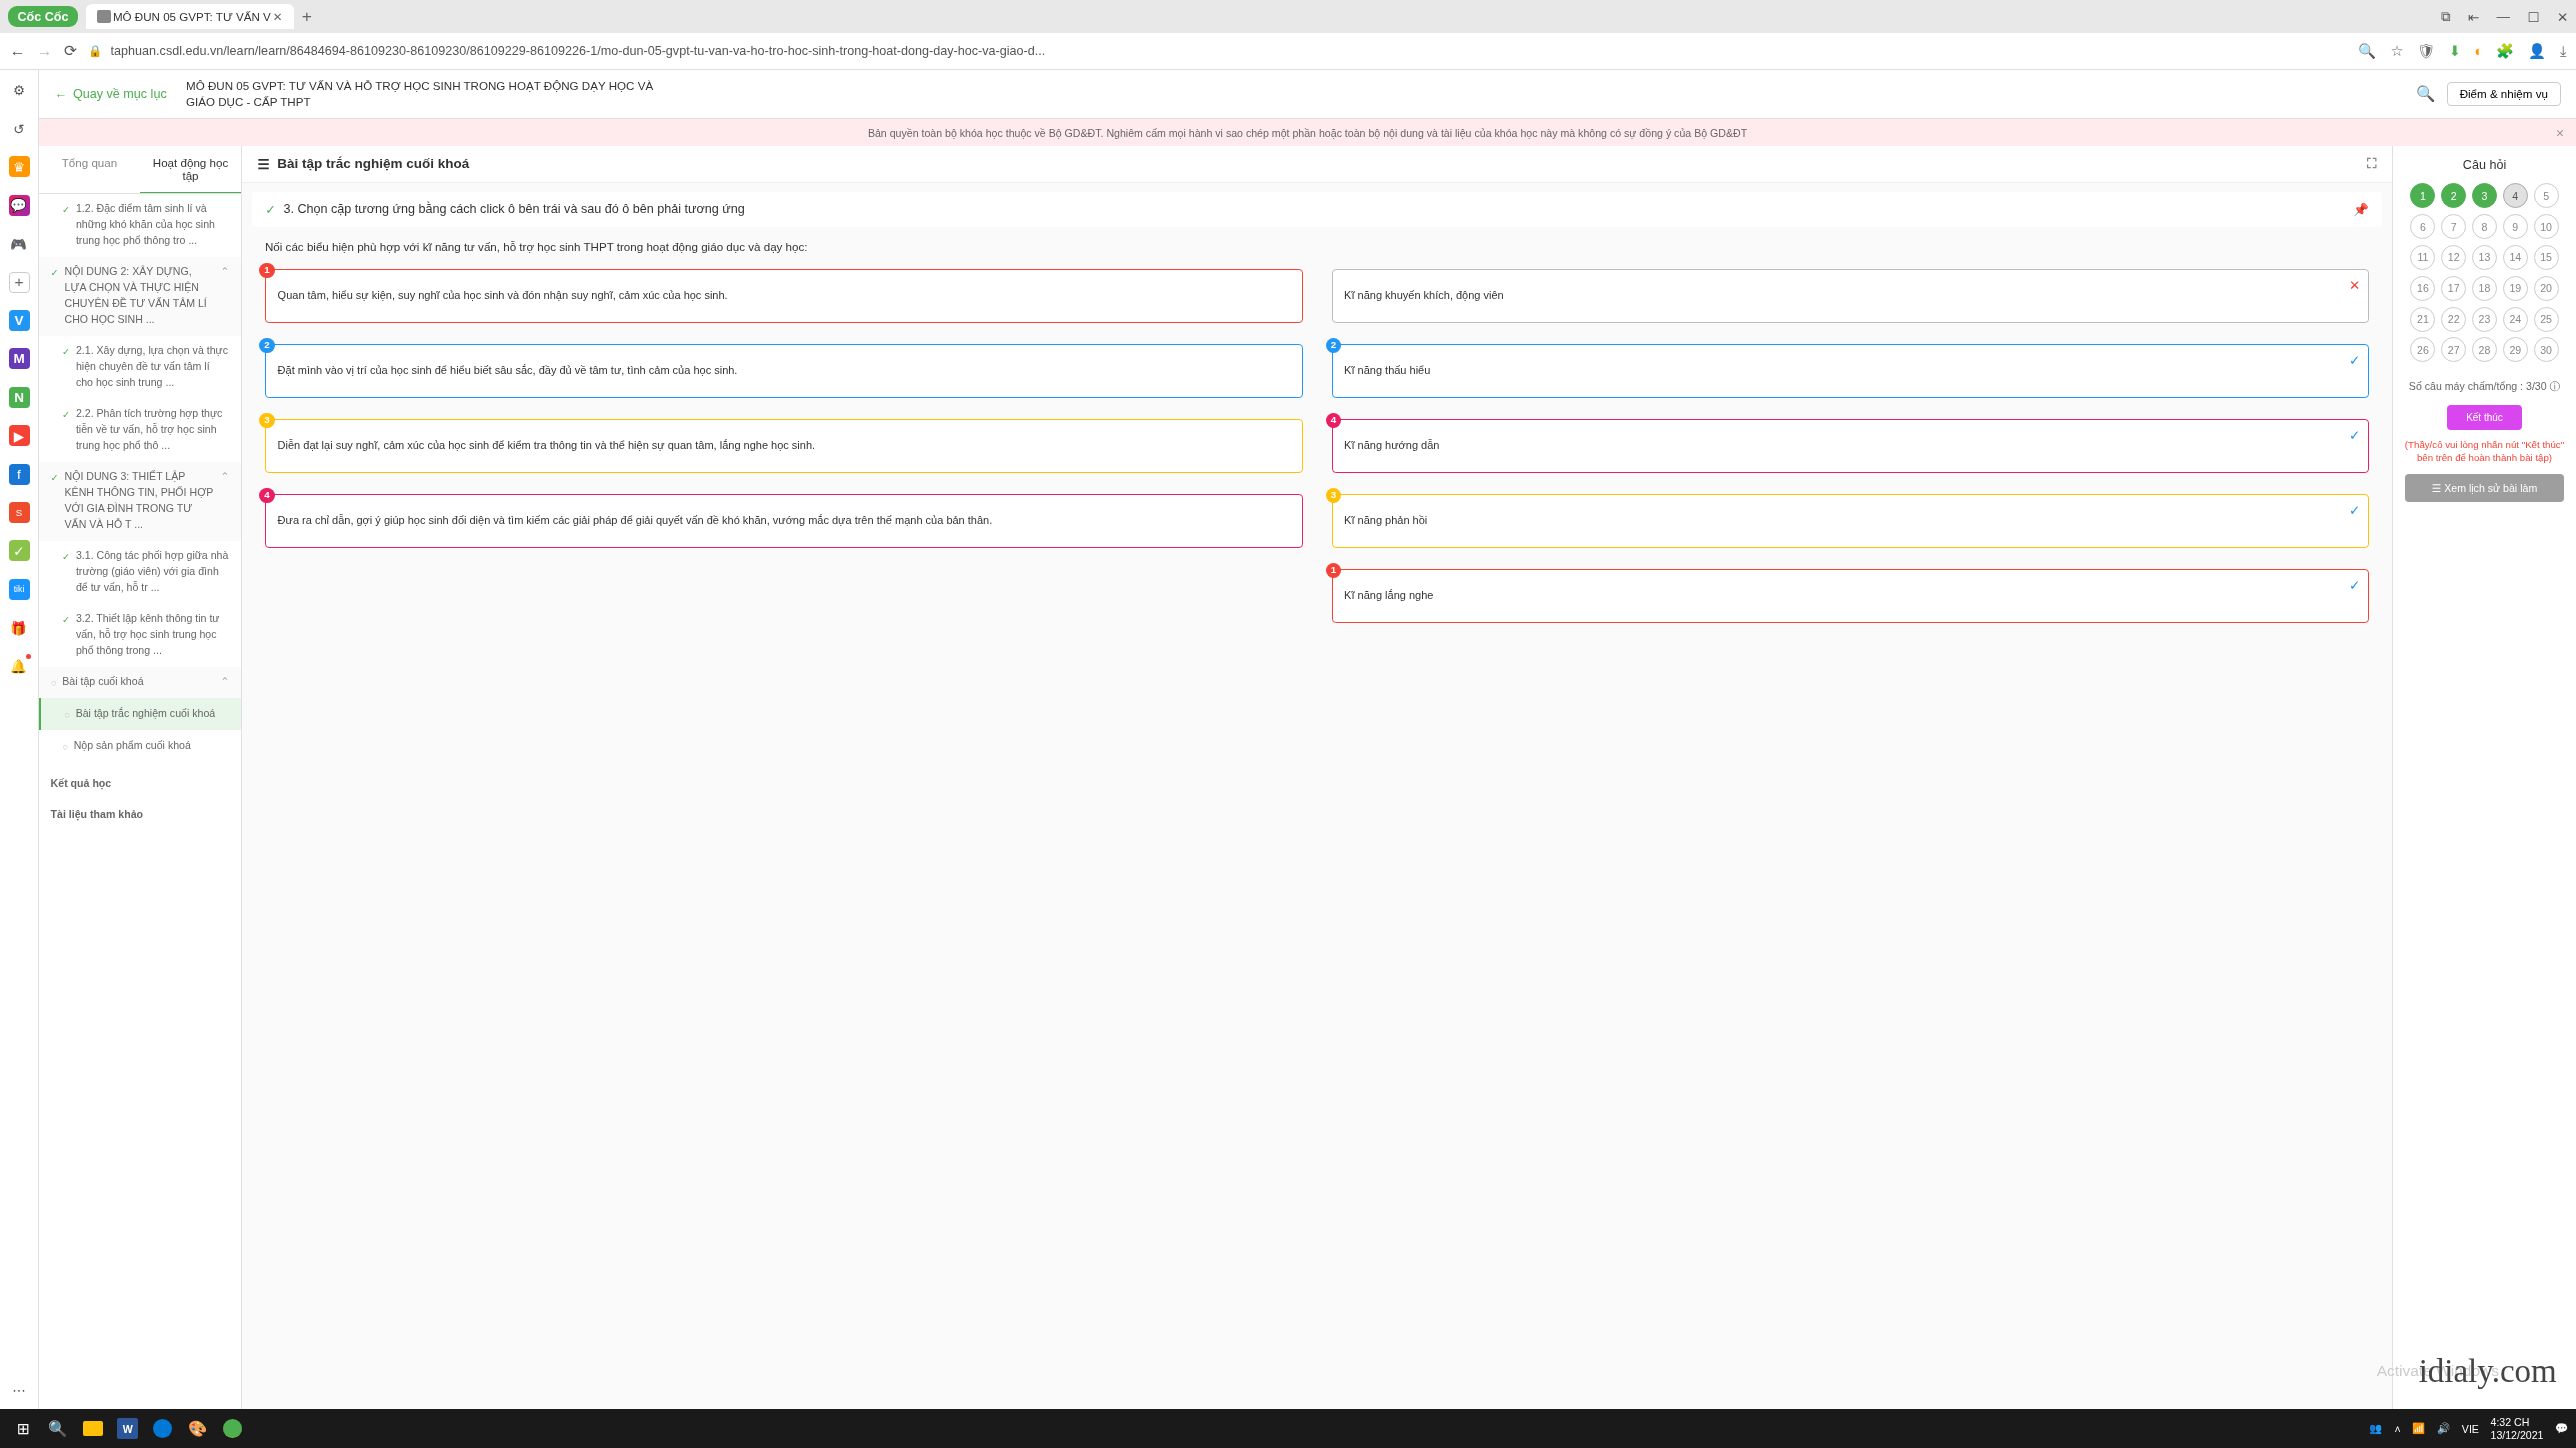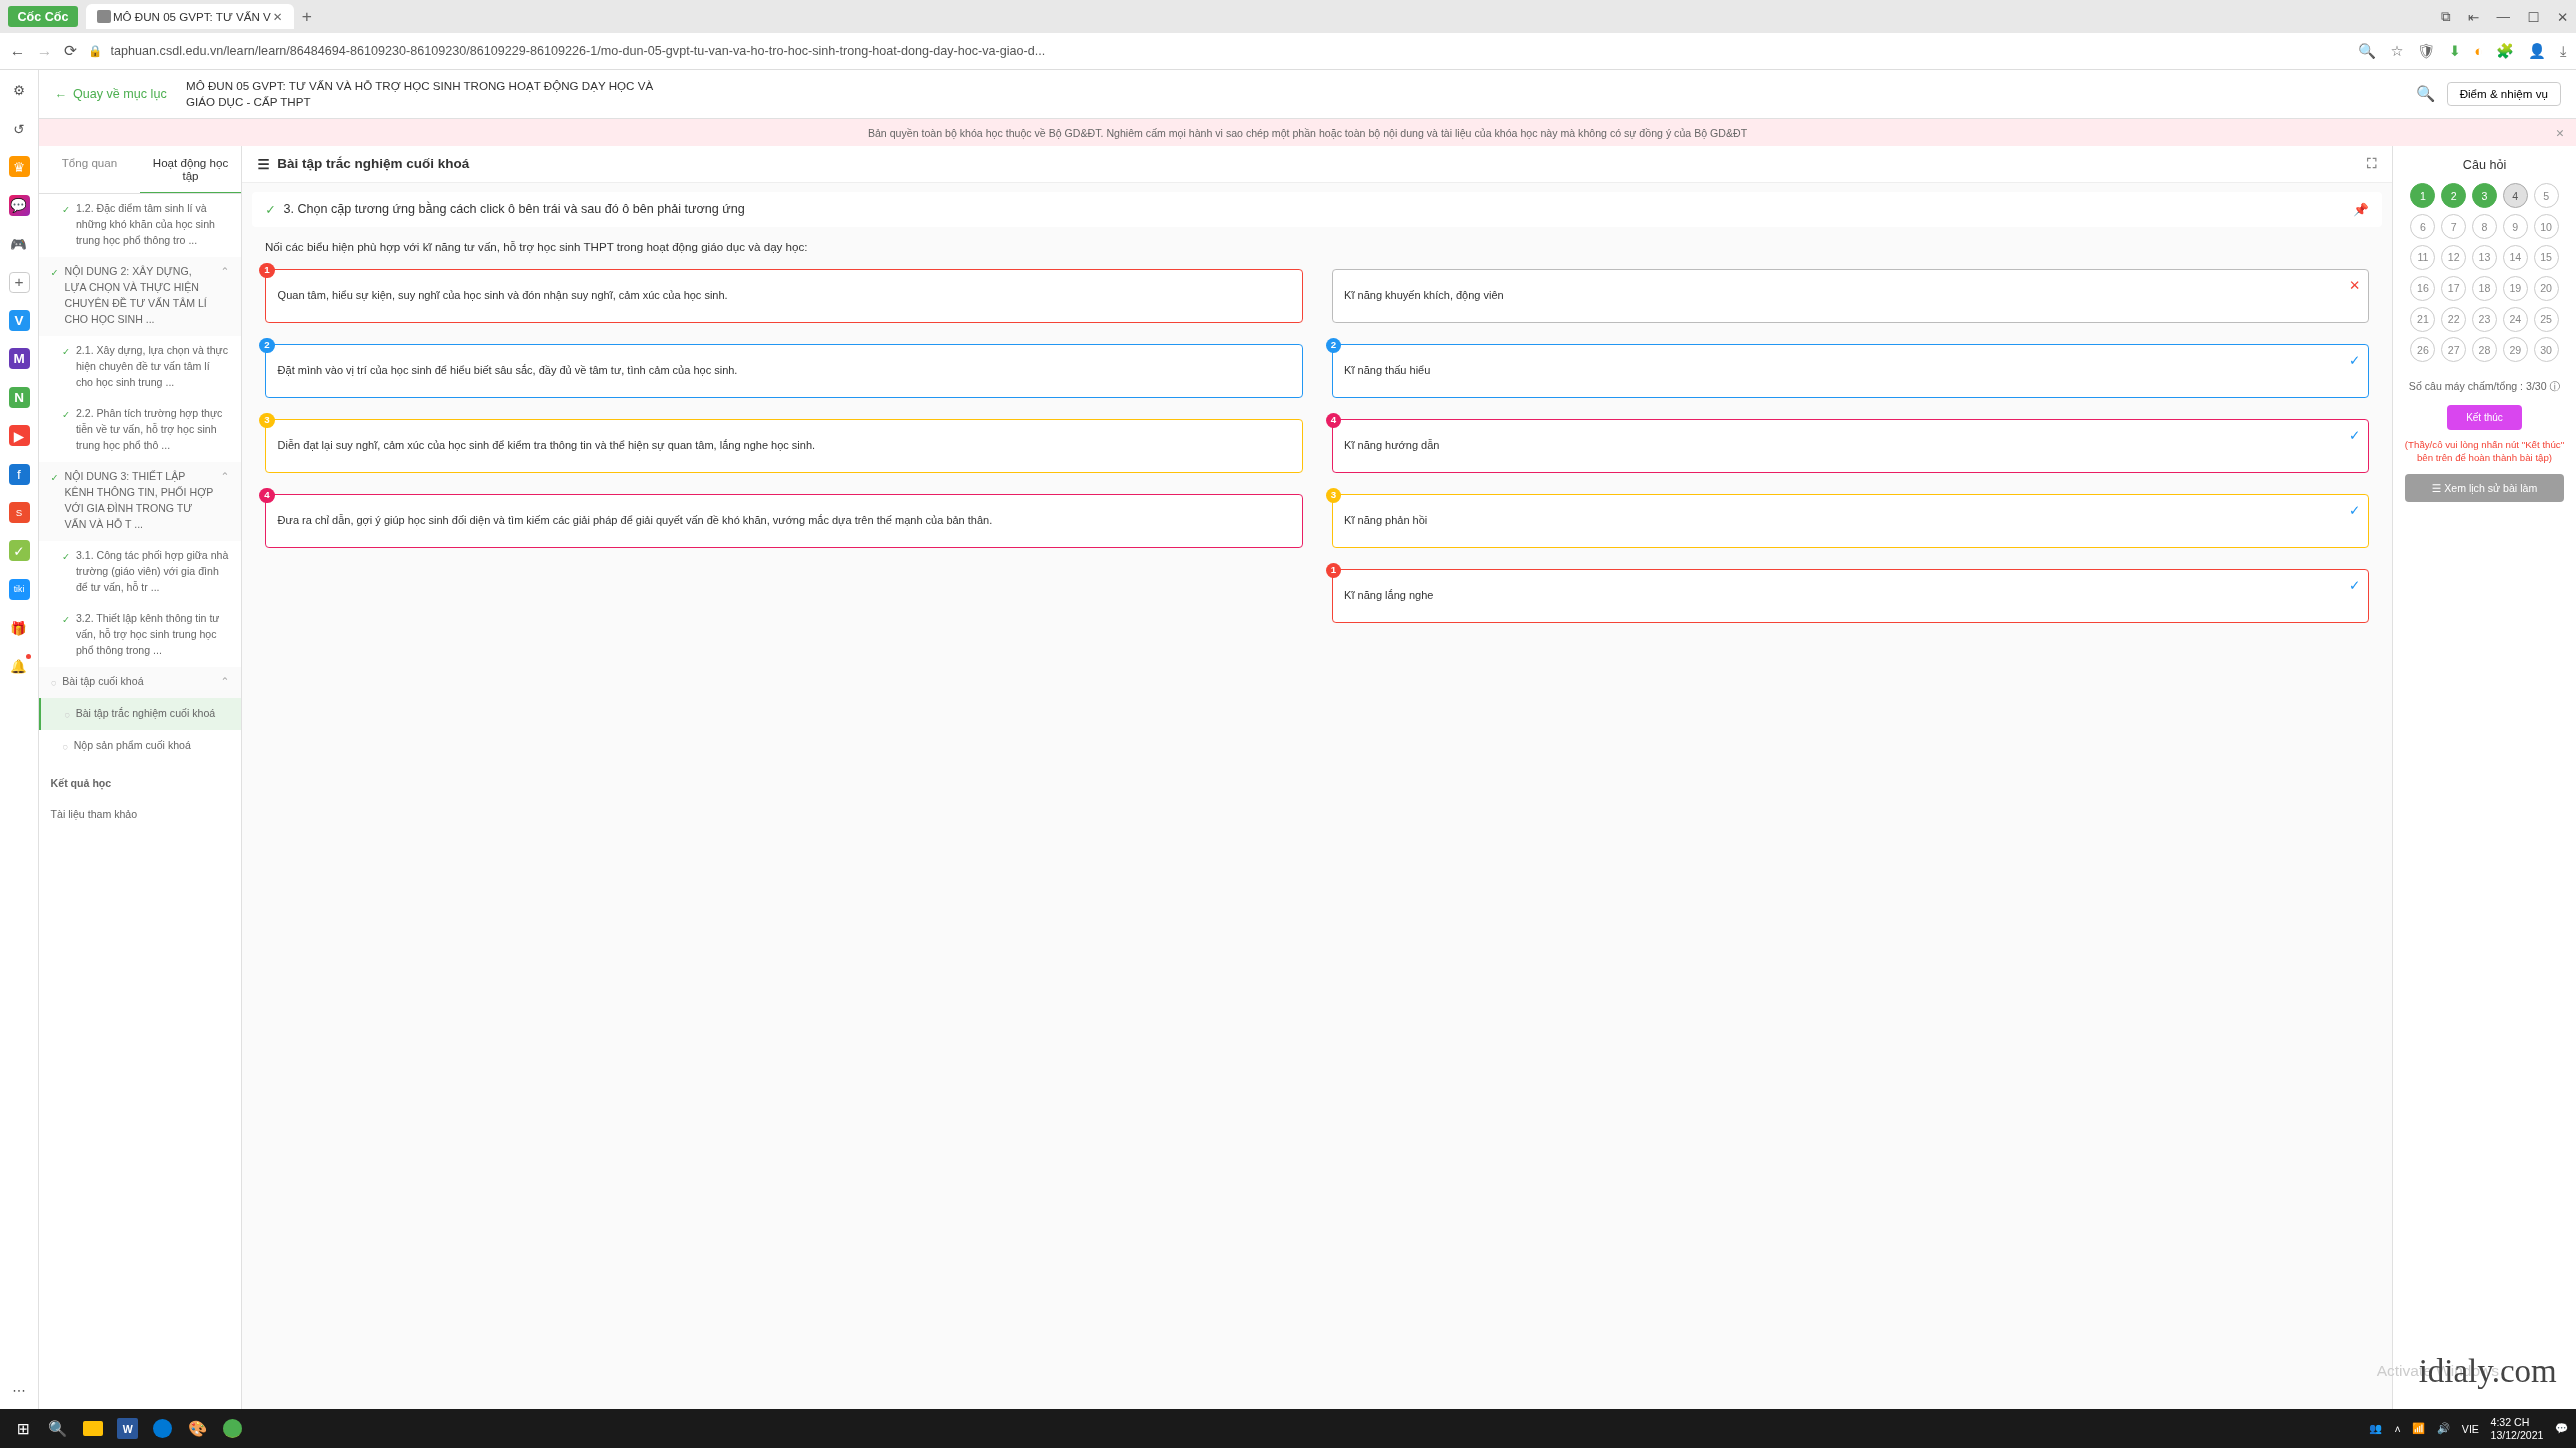--- a/index.html
+++ b/index.html
@@ -1,20 +1,20 @@
 <!DOCTYPE html>
 <html><head>
 <meta charset="utf-8">
 <style>
 * { margin: 0; padding: 0; box-sizing: border-box; font-family: Arial, sans-serif; }
 body { background: #f5f5f5; font-size: 11.6px; color: #333; overflow: hidden; }
 
 
 .browser-chrome { background: #e8e8e8; height: 33px; display: flex; align-items: center; padding: 0 7.7px; }
-.coccoc-logo { background: #4caf50; color: white; padding: 3.9px 9.7px; border-radius: 3px; font-weight: bold; font-size: 12.6px; margin-right: 7.7px; }
+.coccoc-logo { background: #4caf50; color: white; padding: 3.9px 9.7px; border-radius: 9px; font-weight: bold; font-size: 12.6px; margin-right: 7.7px; }
 .tab { background: white; padding: 5.8px 11.6px; border-radius: 5.8px 5.8px 0 0; display: flex; align-items: center; gap: 2px; font-size: 11.6px; }
 .tab-icon { width: 13.5px; height: 13.5px; background: #888; border-radius: 1.9px; }
 .tab-close { color: #666; cursor: pointer; }
 .new-tab { margin-left: 7.7px; font-size: 17.4px; color: #666; cursor: pointer; }
 .window-controls { margin-left: auto; display: flex; gap: 17.4px; color: #555; }
 .window-controls span { cursor: pointer; font-size: 13.5px; }
 
 
 .address-bar { background: white; height: 37px; display: flex; align-items: center; padding: 0 9.7px; gap: 11.6px; border-bottom: 1px solid #ddd; }
 .nav-btn { font-size: 15.5px; color: #555; cursor: pointer; }
@@ -268,21 +268,21 @@
             <span class="chk" style="color:#ccc">○</span>
             <span>Bài tập trắc nghiệm cuối khoá</span>
           </div>
         <div class="nav-item sub">
             <span class="chk" style="color:#ccc">○</span>
             <span>Nộp sản phẩm cuối khoá</span>
           </div>
         <div class="nav-item" style="font-weight:600;padding-top:13.5px">
             <span>Kết quả học</span>
           </div>
-        <div class="nav-item" style="font-weight:400">
+        <div class="nav-item" style="font-weight:700">
             <span>Tài liệu tham khảo</span>
           </div>
       </div>
 
       <div class="quiz-area">
         <div class="quiz-title-bar">
           <span>☰</span>
           <span>Bài tập trắc nghiệm cuối khoá</span>
           <span class="expand-ic">⛶</span>
         </div>

